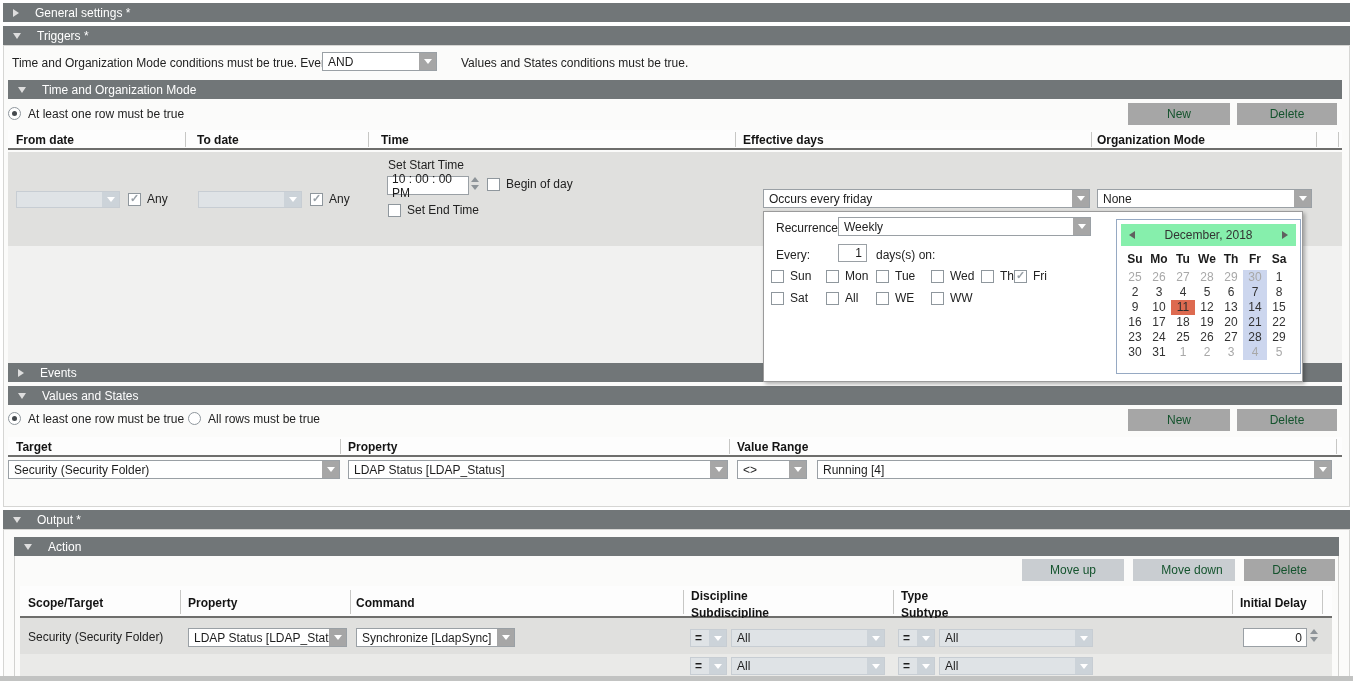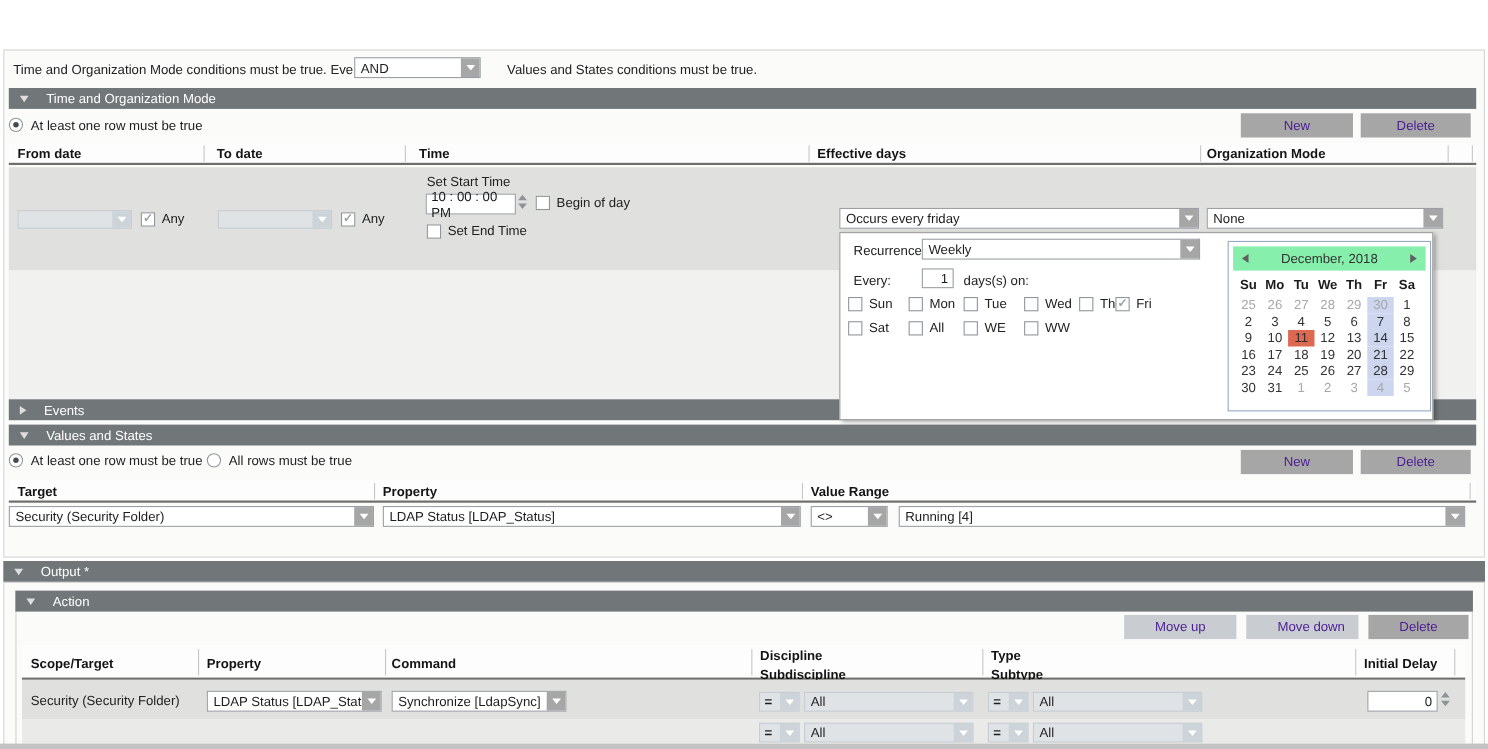--- a/index.html
+++ b/index.html
@@ -10,21 +10,21 @@
 
   
   .bar { position:absolute; height:19px; background:#717678; color:#ffffff;
          display:flex; align-items:center; padding-left:10px; font-size:12px; }
   .bar .lbl { margin-left:16px; white-space:nowrap; }
   .tri-r { width:0; height:0; border-top:4px solid transparent; border-bottom:4px solid transparent; border-left:6px solid #dedede; }
   .tri-d { width:0; height:0; border-left:4px solid transparent; border-right:4px solid transparent; border-top:6px solid #dedede; }
 
   .panel { position:absolute; background:#fbfbfa; border:1px solid #d6d6d4; }
 
-  .btn { position:absolute; height:22px; background:#a6a6a6; color:#4c1d95;
+  .btn { position:absolute; height:22px; background:#a6a6a6; color:#14532d;
          display:flex; align-items:center; justify-content:center; font-size:12px; cursor:default; }
   .btn.light { background:#c9cdd1; }
 
   .band { position:absolute; }
   .thead { background:#fdfdfd; border-bottom:2px solid #6e6e6c; }
   .th { position:absolute; font-weight:bold; color:#141414; white-space:nowrap; }
   .sep { position:absolute; width:1px; background:#c7c7c5; }
 
   .txtlbl { position:absolute; white-space:nowrap; color:#222; }
 
@@ -74,21 +74,29 @@
   .cal-d { text-align:center; font-size:12px; color:#333; line-height:15px; }
   .cal-d.mut { color:#a8a8a8; }
   .cal-d.fri { background:#ccd6ee; }
   .cal-d.today { background:#dd6a50; color:#2e2e2e; }
 </style>
 </head>
 <body>
 
 <div class="screen">
 
-
+  <div class="bar" style="left:3px;top:3px;width:1347px;">
+    <span class="tri-r"></span>
+    <span class="lbl">General settings *</span>
+  </div>
+
+  <div class="bar" style="left:3px;top:26px;width:1347px;">
+    <span class="tri-d"></span>
+    <span class="lbl">Triggers *</span>
+  </div>
 
   <div class="panel" style="left:3px;top:45px;width:1347px;height:462px;"></div>
 
   <span class="txtlbl" style="left:12px;top:56px;">Time and Organization Mode conditions must be true. Events</span>
   <div class="combo" style="left:322px;top:52px;width:115px;">
     <span class="txt">AND</span>
     <span class="arr"></span>
   </div>
   <span class="txtlbl" style="left:461px;top:56px;">Values and States conditions must be true.</span>
 

